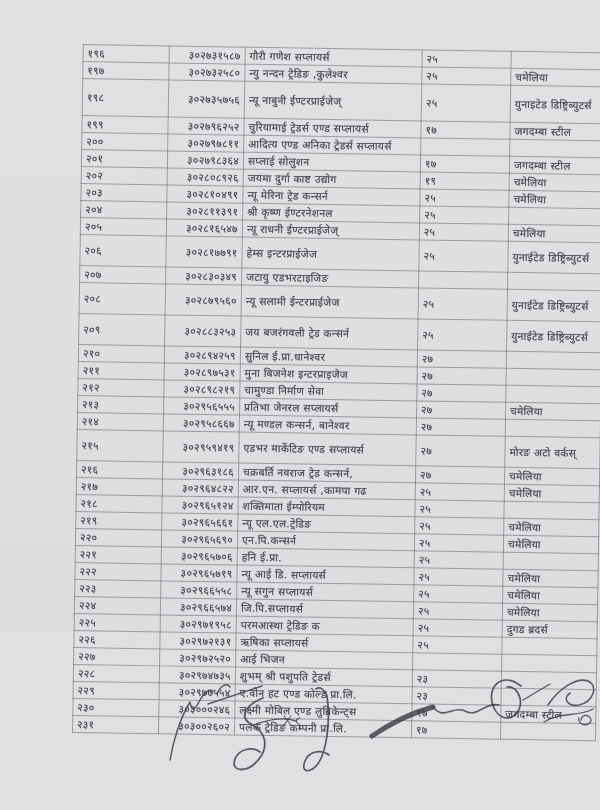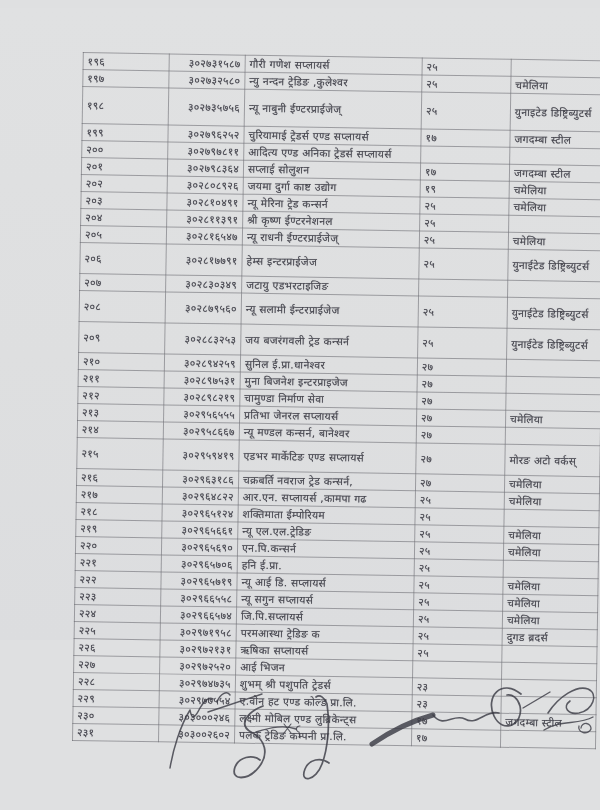--- a/index.html
+++ b/index.html
@@ -4,21 +4,21 @@
 <style>
   html,body{margin:0;padding:0;}
   body{
     width:600px;height:810px;
     background:#dfe0e1;
     overflow:hidden;
     position:relative;
     font-family:"DejaVu Sans",sans-serif;
   }
   .scan-page{
-    position:absolute;left:0;top:8px;width:600px;height:632px;
+    position:absolute;left:0;top:0;width:600px;height:632px;
     background:linear-gradient(180deg,#e0e1e2 0%,#dedfe0 55%,#dcdddf 100%);
   }
   .reg-table-wrap{
     position:absolute;left:72px;top:44px;
     transform:rotate(0.9deg);
     transform-origin:bottom left;
   }
   table.reg-table{
     border-collapse:collapse;
     table-layout:fixed;

